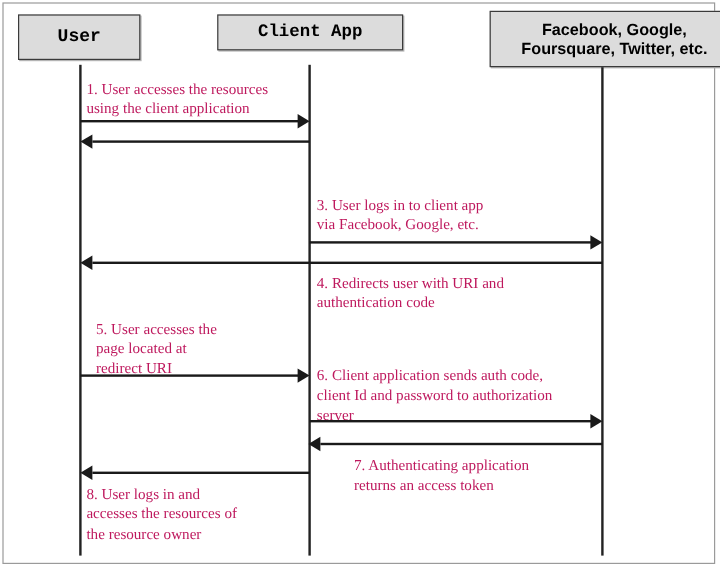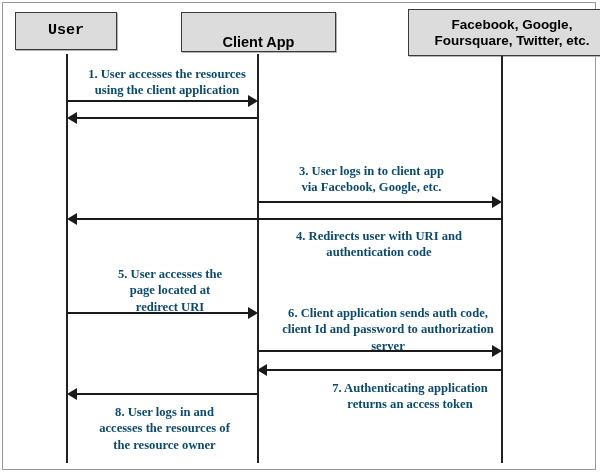--- a/index.html
+++ b/index.html
@@ -47,24 +47,23 @@
     width: 100%;
     line-height: 1.15;
     white-space: pre-line;
   }
   #actor-user {
     left: 15px;  top: 12px;  width: 102px; height: 38px;
     font-size: 15px;
     font-family: Liberation Mono, monospace;
   }
   #actor-client {
-    left: 181px; top: 12px; width: 155px; height: 40px;
+    left: 181px; top: 12px; width: 155px; height: 30px;
     font-size: 14.5px;
-    font-family: Liberation Sans, sans-serif;
-    align-items: flex-end;
+    font-family: Liberation Mono, monospace;
   }
   #actor-provider {
     left: 408px; top: 9px; width: 208px; height: 47px;
     font-size: 13.5px;
     font-family: "Liberation Sans", "DejaVu Sans", sans-serif;
   }
   
   .lifeline {
     position: absolute;
     width: 2px;
@@ -87,26 +86,25 @@
     border-top: 6px solid transparent;
     border-bottom: 6px solid transparent;
   }
   .arrow-head.right { border-left: 10px solid #1a1a1a; }
   .arrow-head.left  { border-right: 10px solid #1a1a1a; }
 
   
   .msg-label {
     position: absolute;
     font-family: "Liberation Serif", "DejaVu Serif", serif;
-    font-weight: bold;
+    font-weight: normal;
     font-size: 12.6px;
     line-height: 1.30;
-    color: #0c4a6e;
+    color: #be185d;
     white-space: pre-line;
-    text-align: center;
   }
 </style>
 </head>
 <body>
 
 <div id="canvas">
 
   <div class="frame"></div>
 
   <div class="actor-box" id="actor-user">

